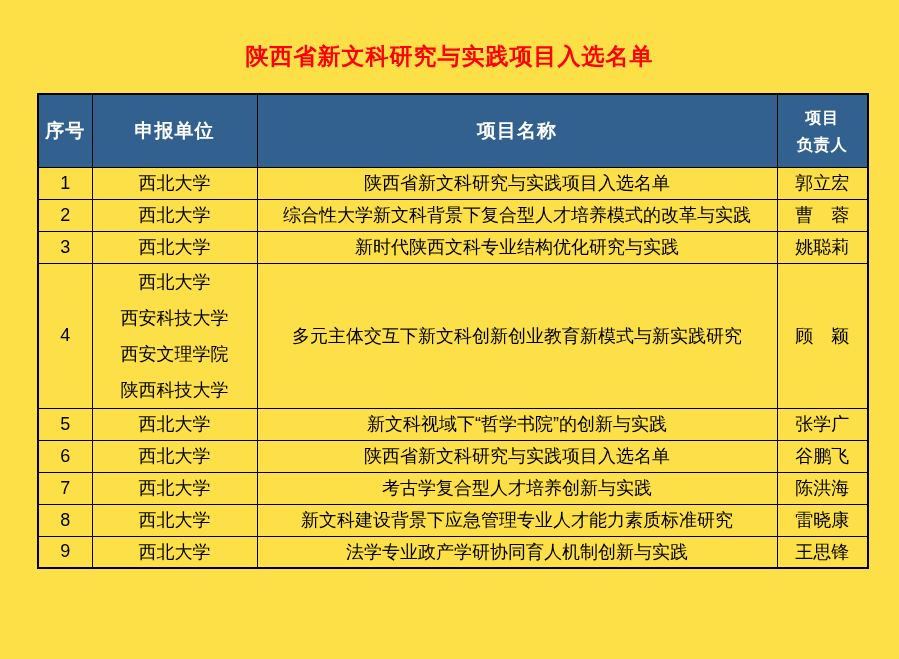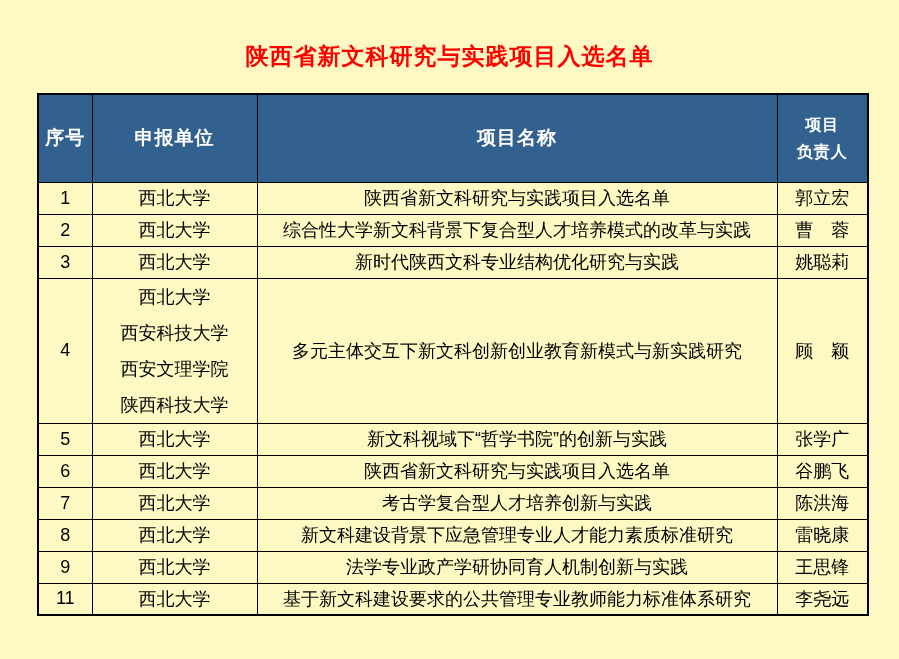--- a/index.html
+++ b/index.html
@@ -5,21 +5,21 @@
   html, body {
     margin: 0;
     padding: 0;
     background: #ffffff;
     font-family: "Liberation Sans", "DejaVu Sans", sans-serif;
   }
   .page {
     position: relative;
     width: 899px;
     height: 659px;
-    background: #fef9c3;
+    background: #fde047;
     overflow: hidden;
   }
   .title {
     margin: 0;
     padding-top: 43px;
     text-align: center;
     font-size: 23px;
     line-height: 27px;
     font-weight: bold;
     color: #ff0000;
@@ -36,21 +36,21 @@
   col.c-unit    { width: 165px; }
   col.c-project { width: 520px; }
   col.c-leader  { width: 91px; }
   th, td {
     border: 1px solid #000000;
     text-align: center;
     vertical-align: middle;
     padding: 0 4px;
     overflow: hidden;
   }
-  thead tr { height: 88px; }
+  thead tr { height: 73px; }
   th {
     background: #33618f;
     color: #ffffff;
     font-size: 19px;
     font-weight: bold;
     letter-spacing: 1px;
   }
   th.multiline {
     white-space: pre-line;
     line-height: 27px;
@@ -144,22 +144,16 @@
         <td class="unit">西北大学</td>
         <td>新文科建设背景下应急管理专业人才能力素质标准研究</td>
         <td>雷晓康</td>
       </tr>
       <tr>
         <td>9</td>
         <td class="unit">西北大学</td>
         <td>法学专业政产学研协同育人机制创新与实践</td>
         <td>王思锋</td>
       </tr>
-      <tr>
-        <td>11</td>
-        <td class="unit">西北大学</td>
-        <td>基于新文科建设要求的公共管理专业教师能力标准体系研究</td>
-        <td>李尧远</td>
-      </tr>
     </tbody>
   </table>
 
 </div>
 
 </body></html>

